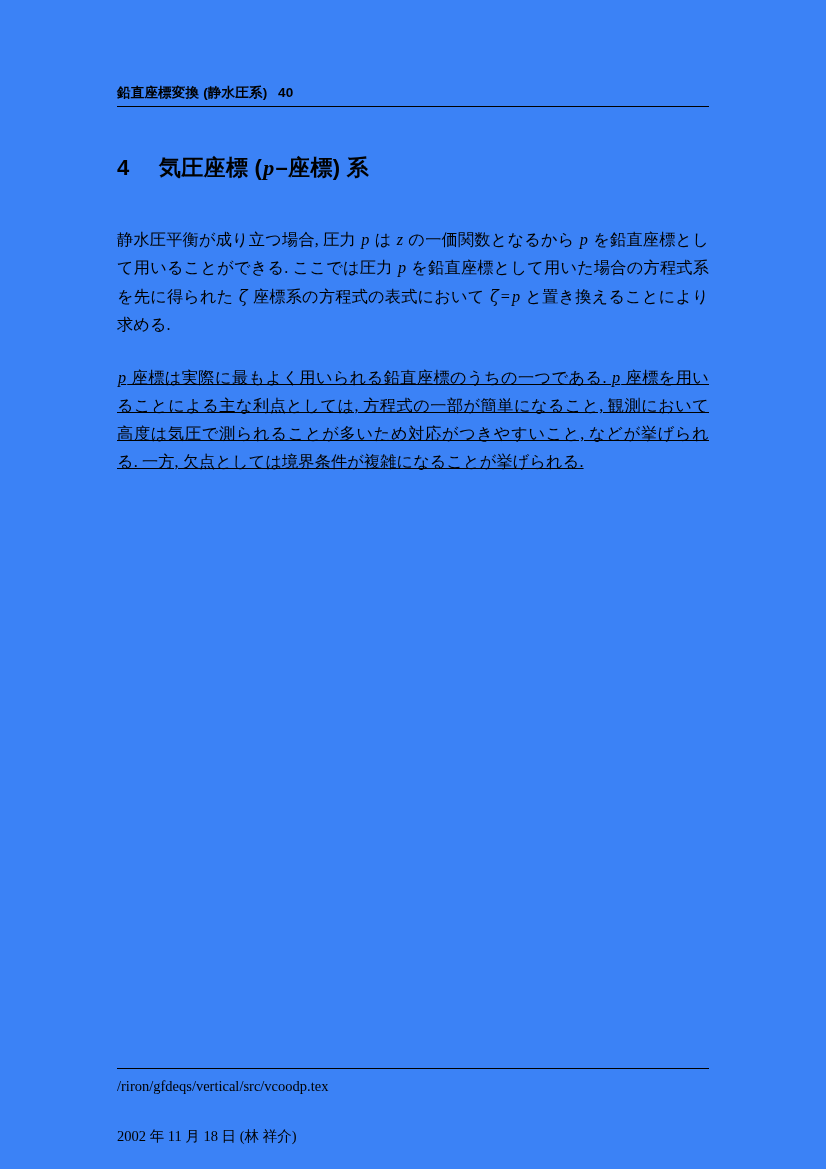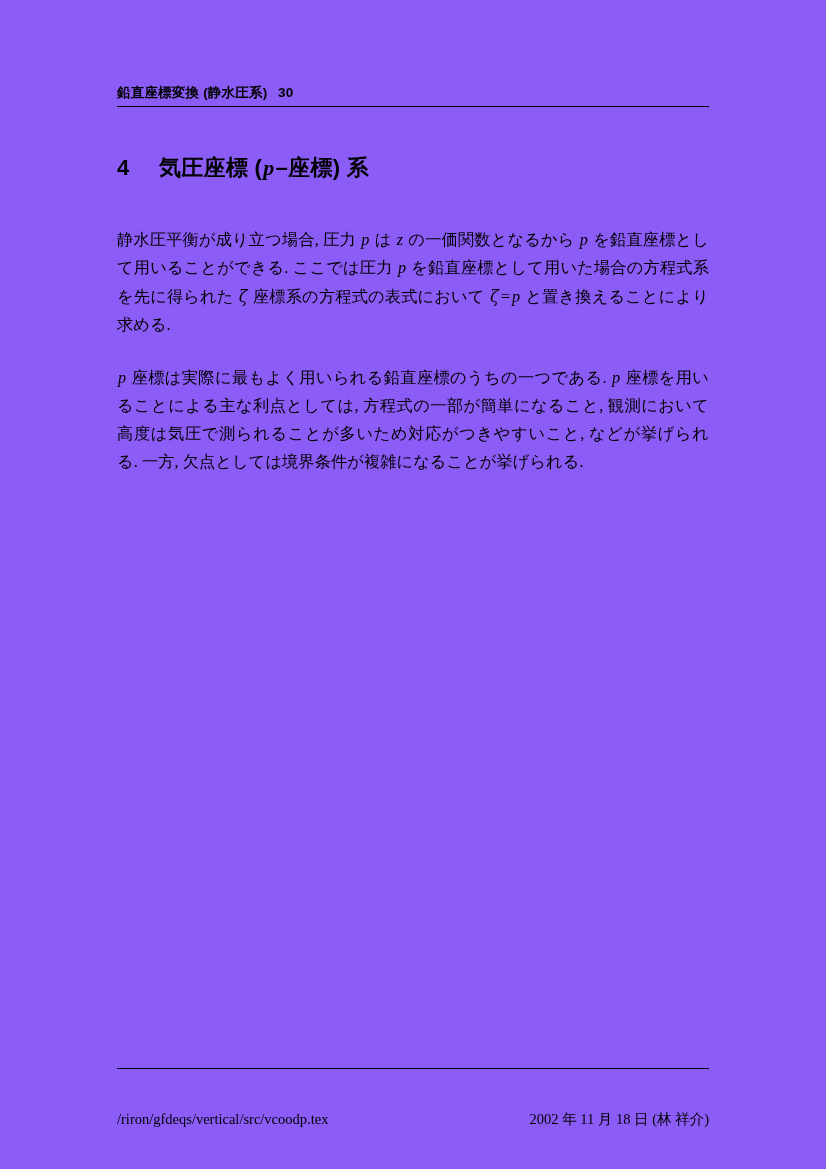--- a/index.html
+++ b/index.html
@@ -13,21 +13,21 @@
     font-family: "Liberation Serif", serif;
     color: #000000;
     position: relative;
     overflow: hidden;
   }
   .page {
     position: absolute;
     left: 0; top: 0;
     width: 826px;
     height: 1169px;
-    background: #8b5cf6;
+    background: #3b82f6;
   }
   .content {
     position: absolute;
     left: 117px;
     top: 84px;
     width: 592px;
   }
 
   
   .runhead {
@@ -81,21 +81,21 @@
   
   p.para {
     font-size: 16.2px;
     line-height: 1.72;
     margin: 0;
     text-align: justify;
     text-justify: inter-ideograph;
     letter-spacing: 0.1px;
   }
   p.para.first { margin-top: 44px; }
-  p.para.second { margin-top: 26px; }
+  p.para.second { margin-top: 26px; text-decoration: underline; }
 
   .mi {
     font-family: "Liberation Serif", serif;
     font-style: italic;
     padding: 0 1px;
   }
   .mg {
     font-family: "DejaVu Serif", serif;
     font-style: italic;
     padding: 0 1px;
@@ -115,39 +115,40 @@
   }
   .rule-bottom {
     border-bottom: 1.1px solid #000;
   }
   .footer {
     display: flex;
     align-items: baseline;
     justify-content: space-between;
     font-size: 14.5px;
     margin-top: 9px;
+    flex-direction: column;
   }
   .footer .fleft {
     font-family: "Liberation Serif", serif;
   }
   .footer .fright {
     font-family: Liberation Serif, serif;
     margin-top: 32px;
   }
 </style>
 </head>
 <body>
 
 <div class="page">
 
   <div class="content">
 
     <div class="runhead">
       <span class="left">鉛直座標変換 (静水圧系)</span>
-      <span class="right">30</span>
+      <span class="right">40</span>
     </div>
     <div class="rule-top"></div>
 
     <h1 class="section">
       <span class="num">4</span>
       <span class="ttl"><span>気圧座標 (</span><span class="mi">p</span><span>–座標) 系</span></span>
     </h1>
 
     <p class="para first"><span>静水圧平衡が成り立つ場合, 圧力 </span><span class="mi">p</span><span> は </span><span class="mi">z</span><span> の一価関数となるから </span><span class="mi">p</span><span> を鉛直座標として用いることができる. ここでは圧力 </span><span class="mi">p</span><span> を鉛直座標として用いた場合の方程式系を先に得られた </span><span class="mg">ζ</span><span> 座標系の方程式の表式において </span><span class="mg">ζ</span><span class="mop">=</span><span class="mi">p</span><span> と置き換えることにより求める.</span></p>
 

